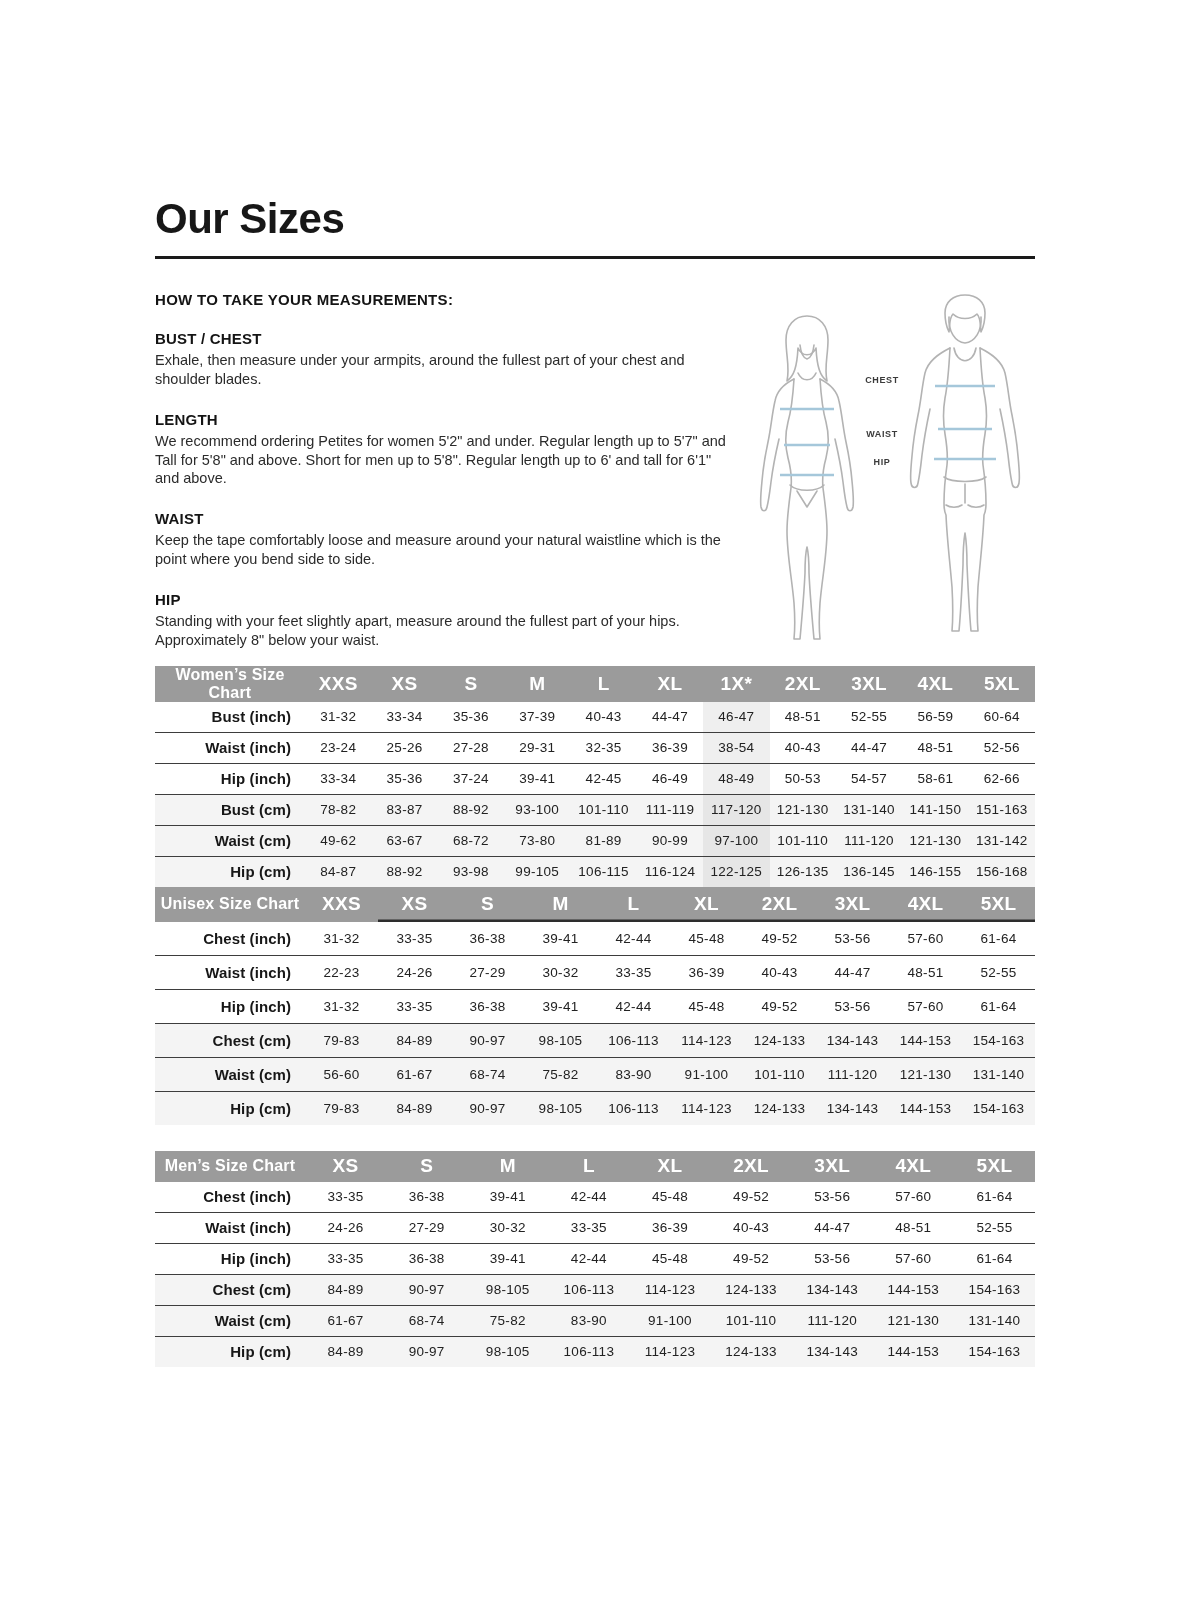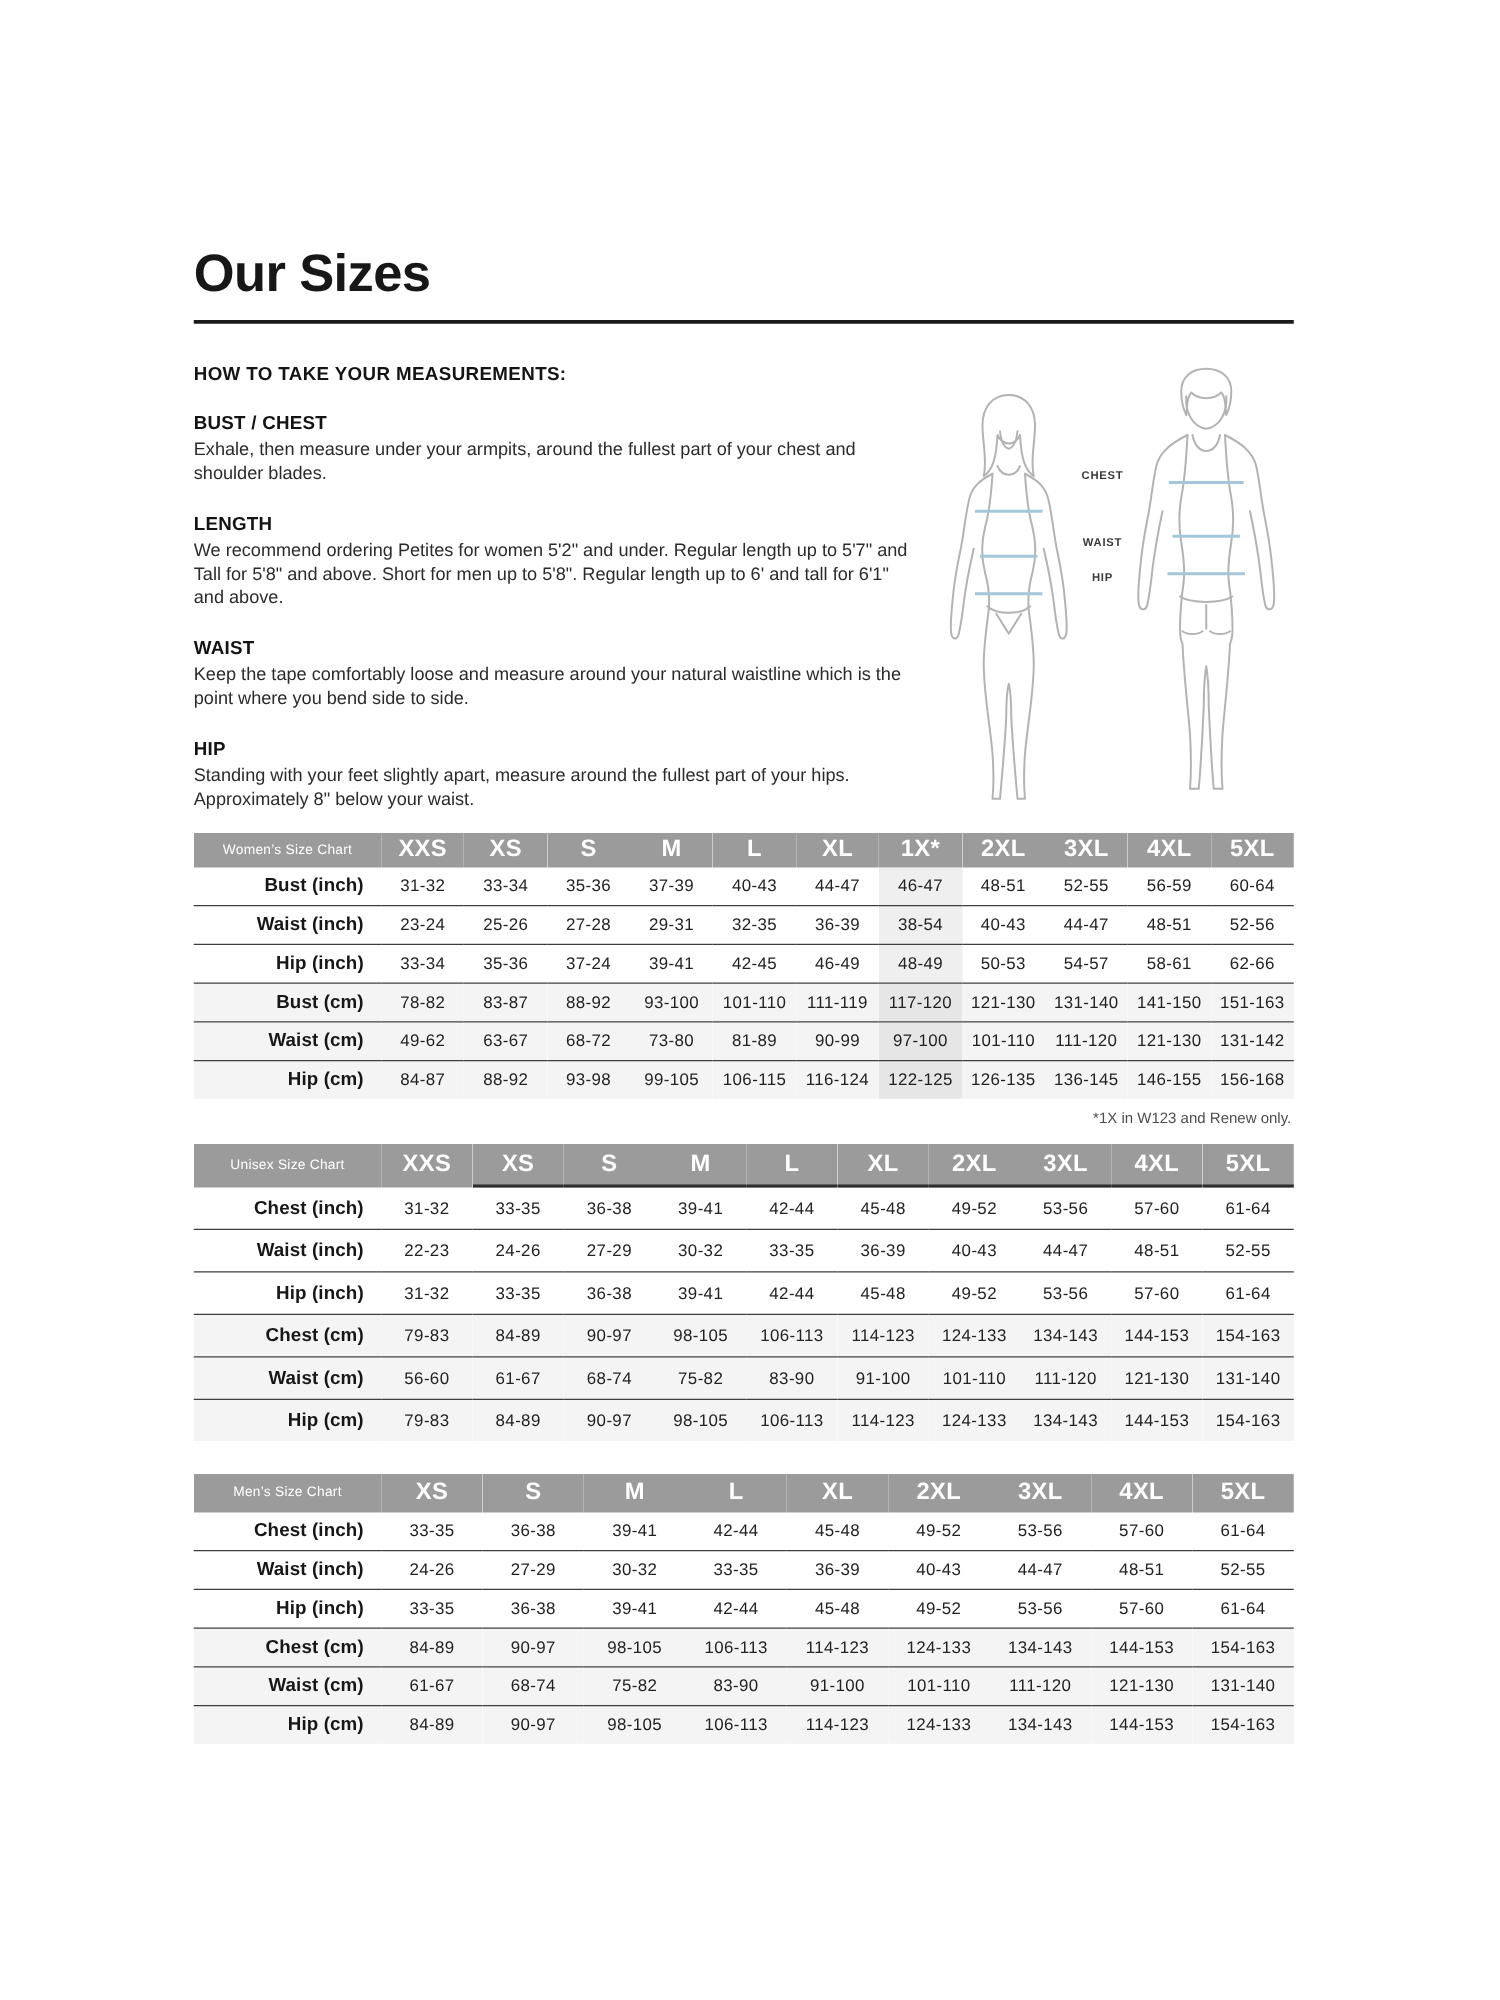--- a/index.html
+++ b/index.html
@@ -25,21 +25,21 @@
   .fig-label { position:absolute; left:50%; transform:translateX(-50%); font-size:9px; font-weight:bold; color:#3a3a3a; letter-spacing:0.6px; white-space:nowrap; }
   .fig-label.chest { top:84px; }
   .fig-label.waist { top:138px; }
   .fig-label.hip   { top:166px; }
   .figures svg { flex:none; display:block; }
 
   .tables-area { margin-top:16px; }
   .size-table { width:880px; border-collapse:collapse; table-layout:fixed; }
   .size-table th, .size-table td { padding:0; text-align:center; vertical-align:middle; overflow:hidden; }
   .size-table thead th { background:#9b9b9b; color:#fff; font-weight:bold; font-size:19px; height:28px; letter-spacing:0.3px; }
-  .size-table thead th.tbl-title { font-size:11px; font-weight:400; letter-spacing:0.2px; }
+  .size-table thead th.tbl-title { font-size:16px; font-weight:700; letter-spacing:0.2px; }
   .size-table thead th.hdr-underline { box-shadow: inset 0 -2.5px 0 #2d2d2d; }
   .size-table tbody td { font-size:13.5px; color:#222; height:30px; border-top:1.5px solid #3d3d3d; letter-spacing:0.3px; }
   .size-table tbody tr:first-child td { border-top:none; }
   .size-table tbody tr.emph + tr td { border-top:2px solid #121212; }
   .size-table td.row-label { text-align:right; padding-right:14px; font-weight:bold; font-size:15px; color:#171717; letter-spacing:0.1px; }
   .size-table tr.shaded td { background:#f4f4f4; }
   .size-table td.hl { background:#efefef; }
   .size-table tr.shaded td.hl { background:#e6e6e6; }
 
   .t-unisex thead th { height:35px; }
@@ -241,21 +241,20 @@
               <td>116-124</td>
               <td class="hl">122-125</td>
               <td>126-135</td>
               <td>136-145</td>
               <td>146-155</td>
               <td>156-168</td>
             </tr>
           </tbody>
         </table>
       </div>
-    <div class="footnote">*1X in W123 and Renew only.</div>
     <div>
         <table class="size-table t-unisex">
           <colgroup>
             <col style="width: 150px;">
             <col>
             <col>
             <col>
             <col>
             <col>
             <col>

